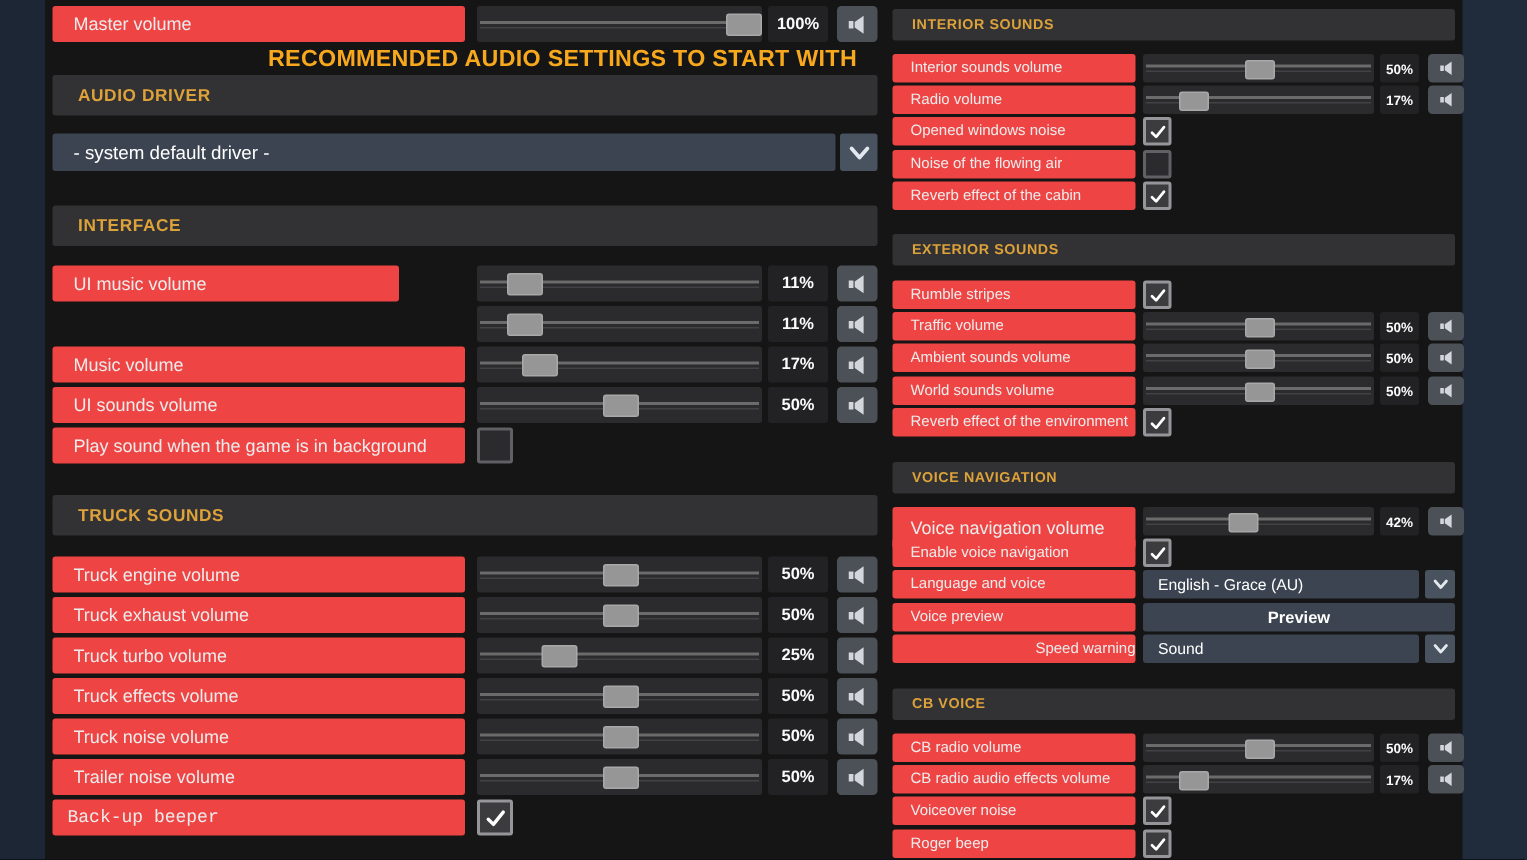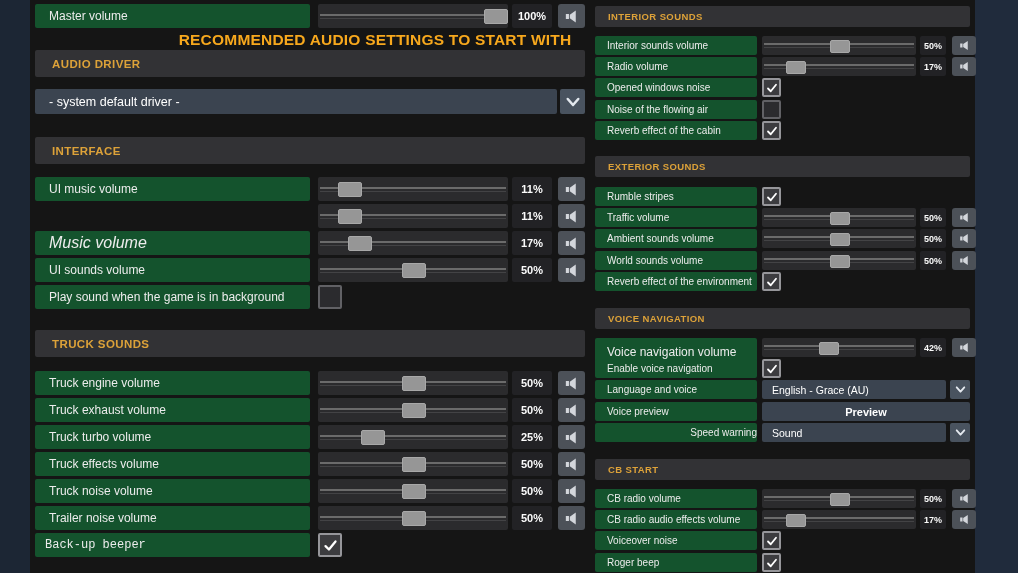--- a/index.html
+++ b/index.html
@@ -10,21 +10,21 @@
     -webkit-font-smoothing:antialiased;
   }
   .strip{position:absolute;top:0;height:100%;background:#202b3c;}
   .strip.l{left:0;width:30px;background:#1c2634;}
   .strip.r{right:0;width:43px;}
   .col{position:absolute;top:0;height:573px;}
   #left-col{left:35px;width:550px;}
   #right-col{left:595px;width:381px;}
 
   .abs{position:absolute;box-sizing:border-box;}
-  .lbox{background:#14532d;border-radius:2px;color:#ececec;display:flex;align-items:center;}
+  .lbox{background:#ef4444;border-radius:2px;color:#ececec;display:flex;align-items:center;}
   .lbox span{white-space:nowrap;overflow:hidden;}
   .hdr{background:#323235;border-radius:2px;color:#dda239;font-weight:bold;display:flex;align-items:center;letter-spacing:.4px;}
   .sliderbox{background:#2b2b2d;border-radius:2px;overflow:hidden;cursor:pointer;}
   .tline{position:absolute;left:2px;right:2px;}
   .tline.bright{background:#6b6b6b;}
   .tline.dim{background:#434345;}
   .thumb{position:absolute;background:#969696;border:1px solid #a8a8a8;border-radius:2px;cursor:grab;}
   .pct{background:#222225;border-radius:2px;color:#fbfbfb;font-weight:bold;display:flex;align-items:center;justify-content:center;}
   .spk{background:#4c5158;border-radius:3px;display:flex;align-items:center;justify-content:center;cursor:pointer;}
   .cb{background:#2b2b2e;border:2px solid #616165;border-radius:2px;display:flex;align-items:center;justify-content:center;cursor:pointer;}
@@ -67,21 +67,21 @@
         <span>- system default driver -</span>
       </div>
       <div class="chev abs" style="left: 525px; top: 89px; width: 25px; height: 25px;">
         <svg width="18" height="18" viewBox="0 0 24 24">
           <polyline points="5,8 12,16 19,8" stroke="#e3e8ee" stroke-width="3.4" fill="none" stroke-linecap="round" stroke-linejoin="round"></polyline>
         </svg>
       </div>
       <div class="hdr abs" style="left: 0px; top: 137px; width: 550px; height: 27px; font-size: 11.5px; padding-left: 17px;">
         <span>INTERFACE</span>
       </div>
-      <div class="lbox abs" style="left: 0px; top: 177px; width: 275px; height: 24px; font-size: 12px; padding-left: 14px;">
+      <div class="lbox abs" style="left: 0px; top: 177px; width: 231px; height: 24px; font-size: 12px; padding-left: 14px;">
         <span>UI music volume</span>
       </div>
       <div class="sliderbox abs" style="left: 283px; top: 177px; width: 190px; height: 24px;">
         <div class="tline bright" style="top: 10px; height: 2px;"></div>
         <div class="tline dim" style="top: 14px; height: 1px;"></div>
         <div class="thumb" style="left: 20px; top: 5px; width: 22px; height: 13px;"></div>
       </div>
       <div class="pct abs" style="left: 477px; top: 177px; width: 40px; height: 24px; font-size: 11px;">11%</div>
       <div class="spk abs" style="left: 523px; top: 177px; width: 27px; height: 24px;">
         <svg width="17" height="17" viewBox="0 0 24 24">
@@ -92,21 +92,21 @@
         <div class="tline bright" style="top: 10px; height: 2px;"></div>
         <div class="tline dim" style="top: 14px; height: 1px;"></div>
         <div class="thumb" style="left: 20px; top: 5px; width: 22px; height: 13px;"></div>
       </div>
       <div class="pct abs" style="left: 477px; top: 204px; width: 40px; height: 24px; font-size: 11px;">11%</div>
       <div class="spk abs" style="left: 523px; top: 204px; width: 27px; height: 24px;">
         <svg width="17" height="17" viewBox="0 0 24 24">
           <path d="M4 8.5h4.4v7H4z M9.6 9.4 L18 3.6 v16.8 L9.6 14.6 z" fill="#d3d6db"></path>
         </svg>
       </div>
-      <div class="lbox abs" style="left: 0px; top: 231px; width: 275px; height: 24px; font-size: 16px; padding-left: 14px; font-style: italic;">
+      <div class="lbox abs" style="left: 0px; top: 231px; width: 275px; height: 24px; font-size: 12px; padding-left: 14px;">
         <span>Music volume</span>
       </div>
       <div class="sliderbox abs" style="left: 283px; top: 231px; width: 190px; height: 24px;">
         <div class="tline bright" style="top: 10px; height: 2px;"></div>
         <div class="tline dim" style="top: 14px; height: 1px;"></div>
         <div class="thumb" style="left: 30px; top: 5px; width: 22px; height: 13px;"></div>
       </div>
       <div class="pct abs" style="left: 477px; top: 231px; width: 40px; height: 24px; font-size: 11px;">17%</div>
       <div class="spk abs" style="left: 523px; top: 231px; width: 27px; height: 24px;">
         <svg width="17" height="17" viewBox="0 0 24 24">
@@ -387,21 +387,21 @@
       </div>
       <div class="drop abs" style="left: 167px; top: 423px; width: 184px; height: 19px; font-size: 10.5px; padding-left: 10px;">
         <span>Sound</span>
       </div>
       <div class="chev abs" style="left: 355px; top: 423px; width: 20px; height: 19px;">
         <svg width="13" height="13" viewBox="0 0 24 24">
           <polyline points="5,8 12,16 19,8" stroke="#e3e8ee" stroke-width="3.4" fill="none" stroke-linecap="round" stroke-linejoin="round"></polyline>
         </svg>
       </div>
       <div class="hdr abs" style="left: 0px; top: 459px; width: 375px; height: 21px; font-size: 9.5px; padding-left: 13px;">
-        <span>CB START</span>
+        <span>CB VOICE</span>
       </div>
       <div class="lbox abs" style="left: 0px; top: 489px; width: 162px; height: 19px; font-size: 10px; padding-left: 12px;">
         <span>CB radio volume</span>
       </div>
       <div class="sliderbox abs" style="left: 167px; top: 489px; width: 154px; height: 19px;">
         <div class="tline bright" style="top: 7px; height: 2px;"></div>
         <div class="tline dim" style="top: 11px; height: 1px;"></div>
         <div class="thumb" style="left: 68px; top: 4px; width: 18px; height: 11px;"></div>
       </div>
       <div class="pct abs" style="left: 325px; top: 489px; width: 26px; height: 19px; font-size: 9px;">50%</div>

